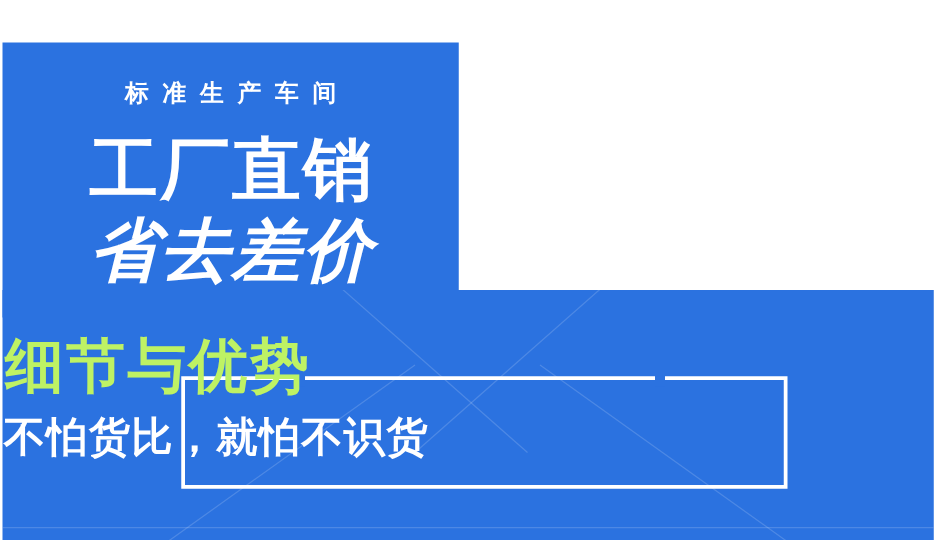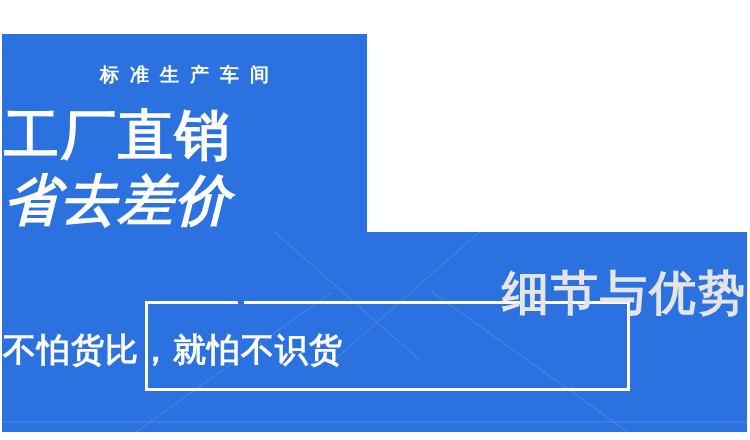--- a/index.html
+++ b/index.html
@@ -73,20 +73,21 @@
     top: 28px;
     font-size: 21px;
     letter-spacing: 1px;
     text-indent: 1px;
   }
 
   .headline {
     position: absolute;
     left: 0;
     right: 0;
+    text-align: center;
     color: #ffffff;
     font-weight: bold;
     font-size: 55px;
     line-height: 66px;
     letter-spacing: 2px;
     text-indent: 2px;
     white-space: nowrap;
   }
   #headline-left-1 { top: 68px; }
   #headline-left-2 { top: 133px; font-style: italic; }
@@ -111,22 +112,22 @@
     background: #2B72E0;
   }
   #frame-notch-left  { left: 236px; width: 6px; }
   #frame-notch-right { left: 522px; width: 8px; }
 
   #bottom-title {
     position: absolute;
     left: 0;
     right: 0;
     top: 34px;
-    text-align: right;
-    color: #e5e5e5;
+    text-align: left;
+    color: #bef264;
     font-weight: bold;
     font-size: 47px;
     line-height: 54px;
     letter-spacing: 2px;
     text-indent: 2px;
     white-space: nowrap;
   }
   #bottom-subtitle {
     position: absolute;
     left: 0;

